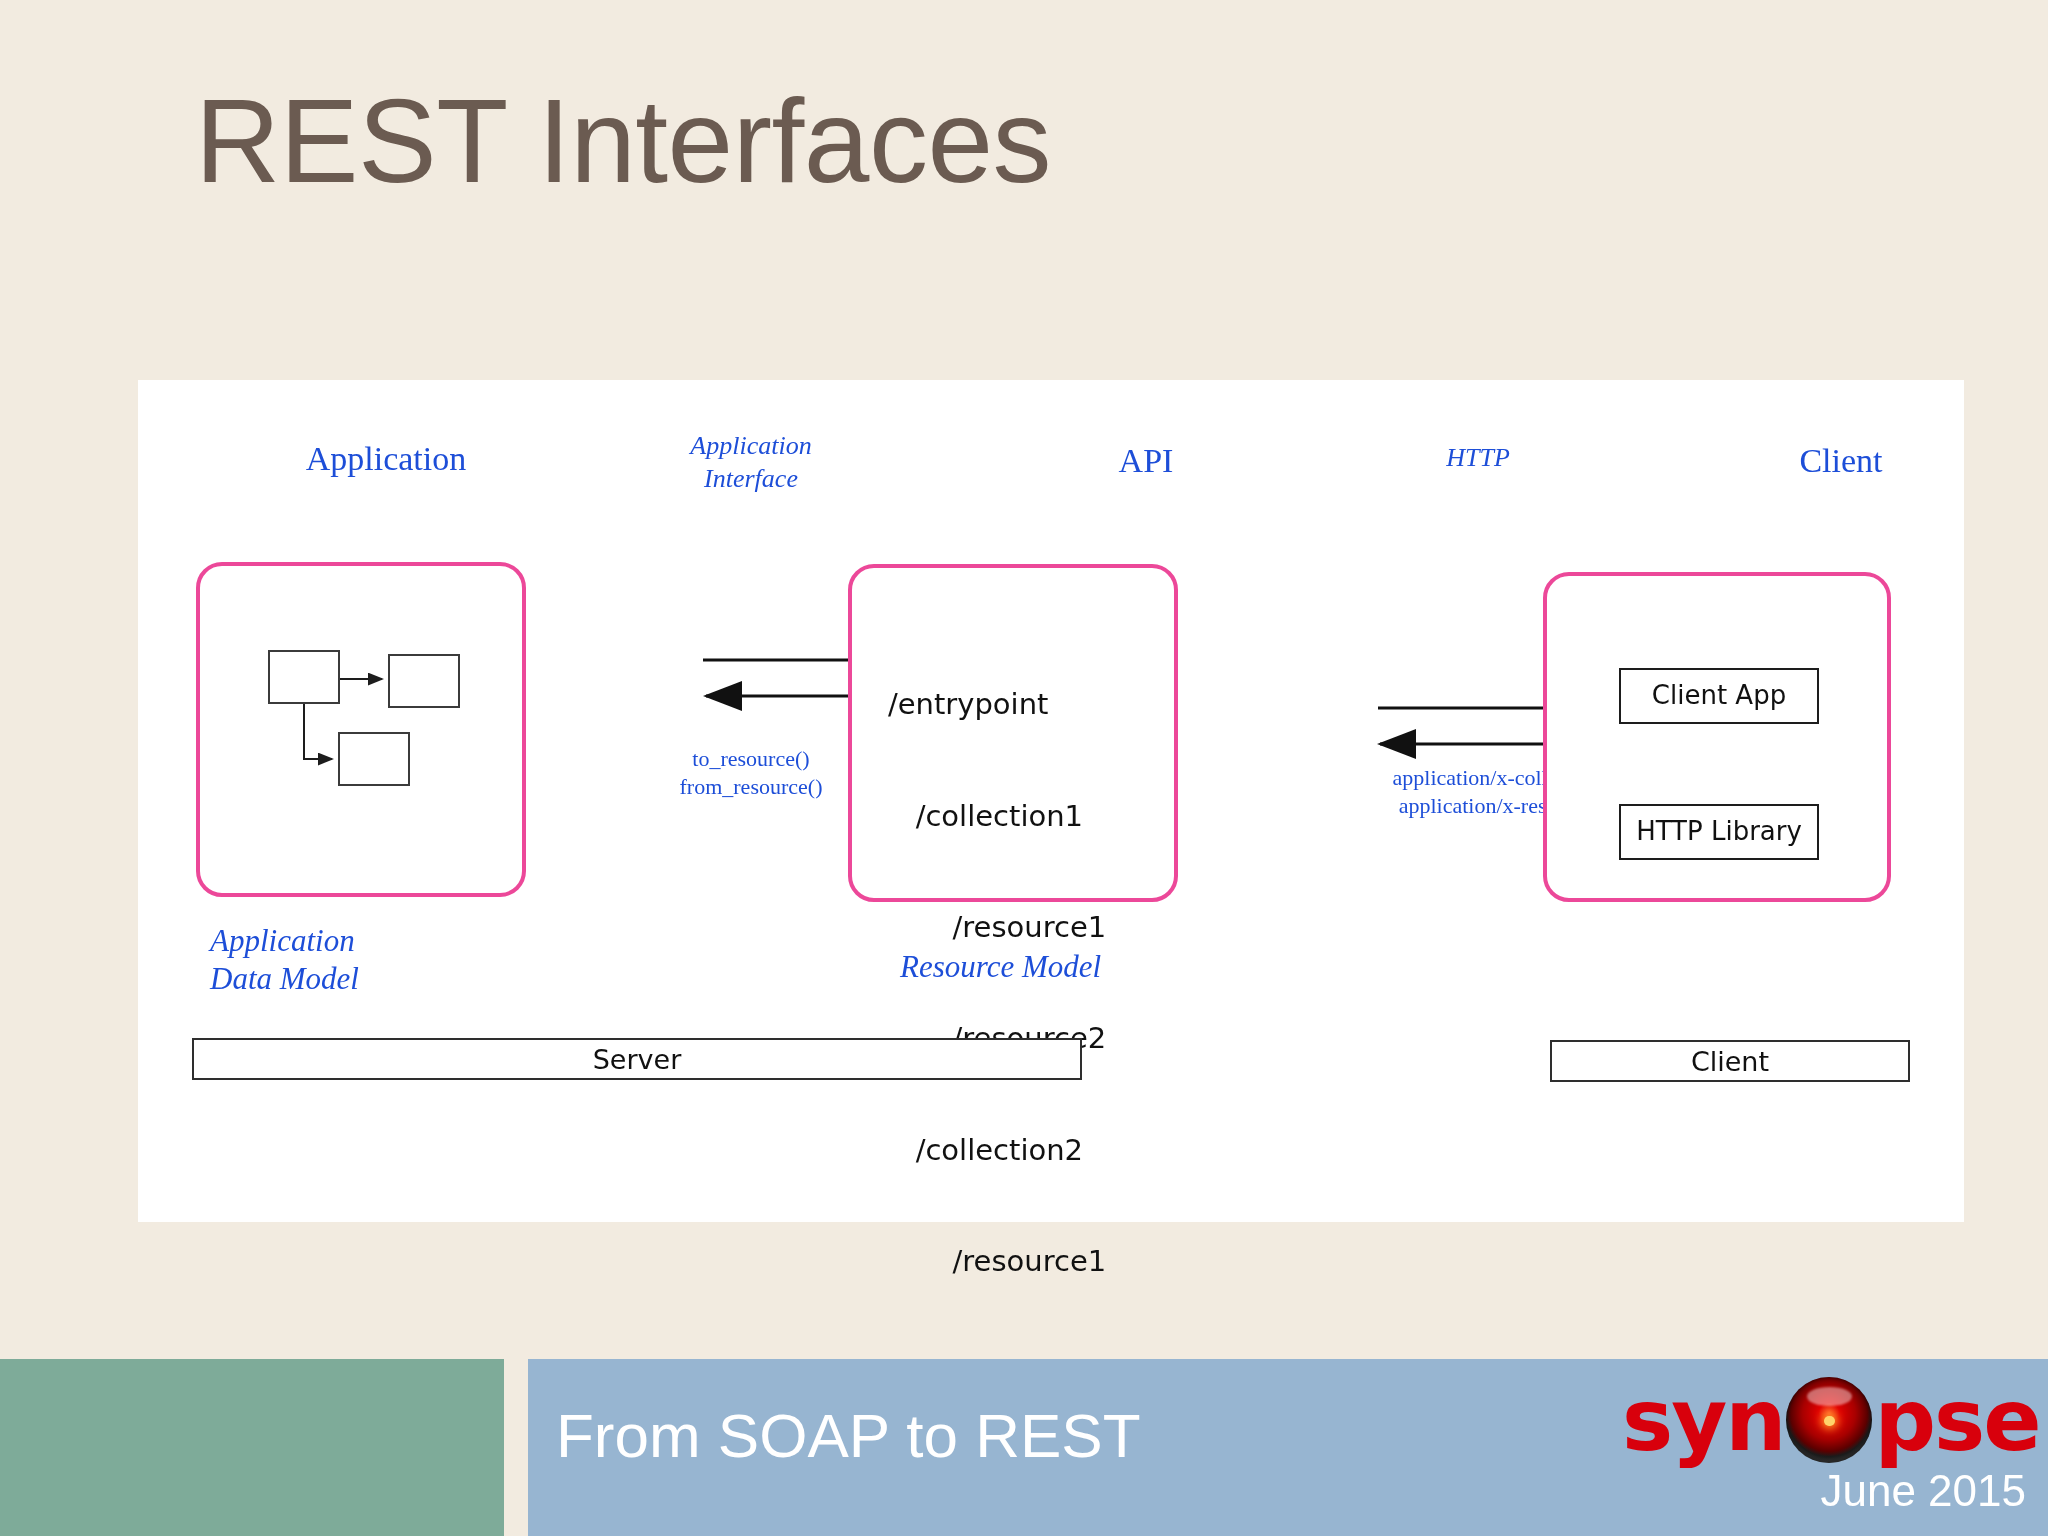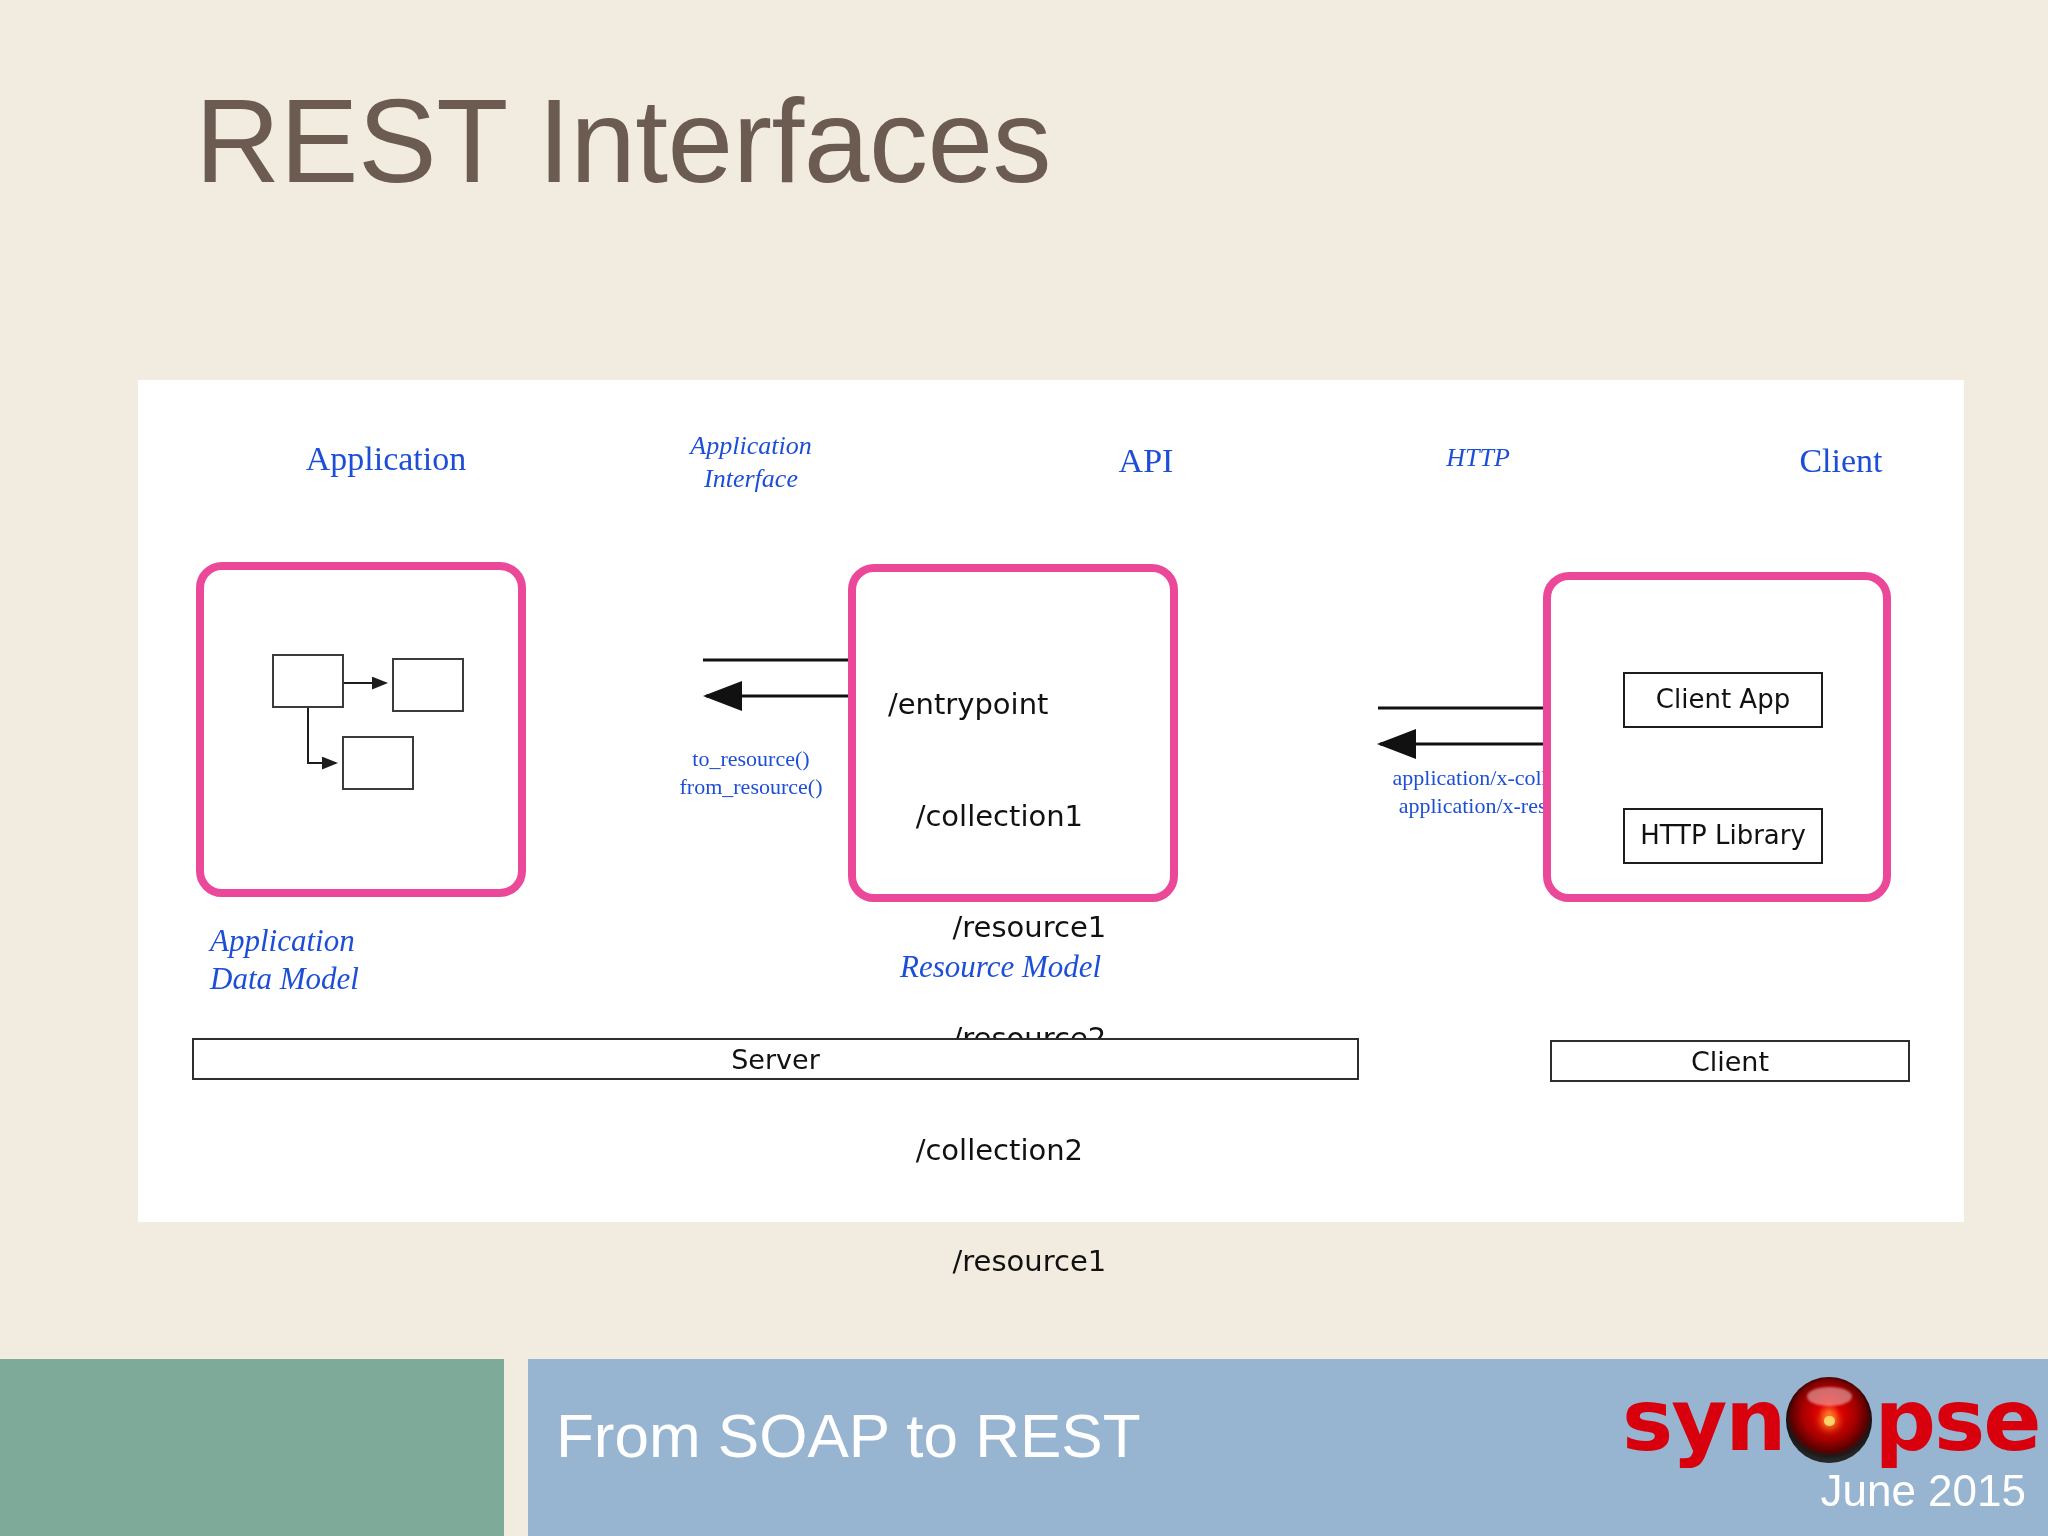--- a/index.html
+++ b/index.html
@@ -71,21 +71,21 @@
   }
   .small-label {
     font-size: 22px;
     line-height: 1.28;
     text-align: center;
   }
 
   
   .round-box {
     position: absolute;
-    border: 8px solid #ec4899;
+    border: 4px solid #ec4899;
     border-radius: 26px;
     background: #ffffff;
     box-sizing: border-box;
   }
 
   
   .plain-box {
     position: absolute;
     border: 2px solid #3b3b3b;
     background: #ffffff;
@@ -306,21 +306,21 @@
     <div class="dg-label small-label" style="left:1194px; top:384px; width:330px;">
       <div>application/x-collection</div>
       <div>application/x-resource</div>
     </div>
 
     <div class="round-box" style="left:1405px; top:192px; width:348px; height:330px;">
       <div class="stack-cell" style="left:72px; top:92px; width:200px; height:56px;">Client App</div>
       <div class="stack-cell" style="left:72px; top:228px; width:200px; height:56px;text-align:right;">HTTP Library</div>
     </div>
 
-    <div class="tier-bar" style="left:54px; top:658px; width:1167px; height:42px;">Server</div>
+    <div class="tier-bar" style="left:54px; top:658px; width:890px; height:42px;">Server</div>
 
     <div class="tier-bar" style="left:1412px; top:660px; width:360px; height:42px;">Client</div>
 
   </div>
 
   <div id="footer-green"></div>
   <div id="footer-blue"></div>
   <div id="footer-subtitle">From SOAP to REST</div>
 
   <div id="logo">

